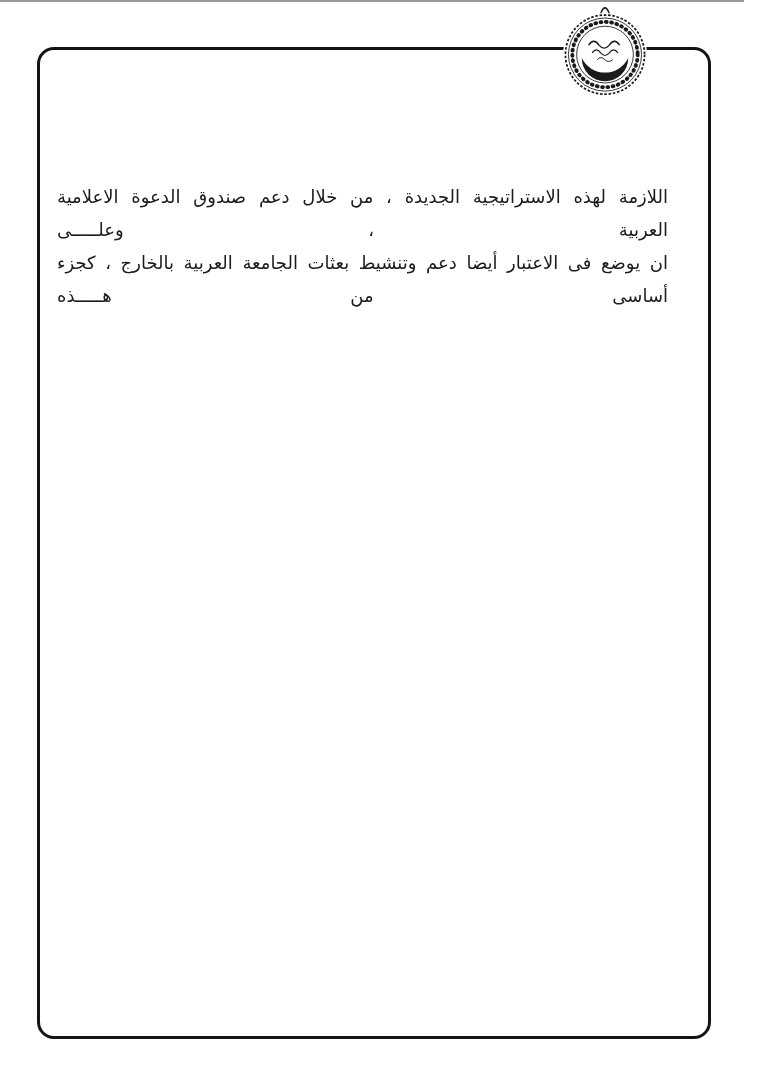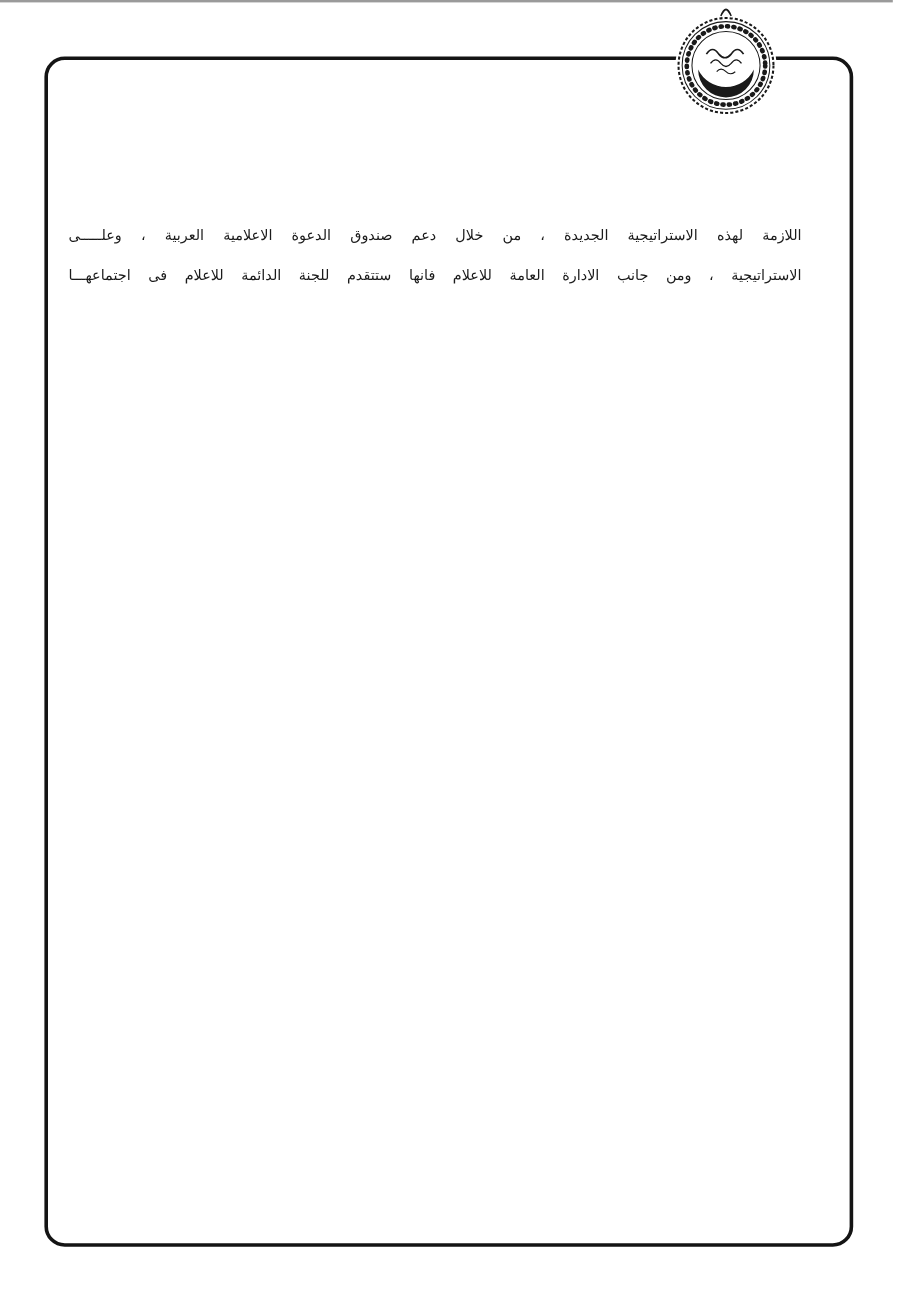--- a/index.html
+++ b/index.html
@@ -40,21 +40,21 @@
     height: 104px;
   }
   .textblock {
     position: absolute;
     left: 57px;
     top: 180px;
     width: 611px;
     direction: rtl;
   }
   .line {
-    font-size: 12px;
+    font-size: 18px;
     color: #1b1b1b;
     line-height: 33px;
     text-align: justify;
     text-align-last: justify;
     word-spacing: 2px;
   }
   .line.last {
     text-align-last: justify;
   }
 </style>
@@ -83,16 +83,16 @@
       <path d="M23 67 A 30 30 0 0 0 77 67 A 26 26 0 0 1 23 67 Z" fill="#1a1a1a"></path>
 
       <path d="M31 52 q6 -9 12 0 q6 7 12 0 q6 -9 12 0" fill="none" stroke="#1a1a1a" stroke-width="1.6"></path>
       <path d="M35 61 q5 -7 10 0 q5 6 10 0 q5 -7 10 0" fill="none" stroke="#1a1a1a" stroke-width="1.3"></path>
       <path d="M41 69 q4 -5 9 0 q4 4 9 0" fill="none" stroke="#1a1a1a" stroke-width="1.1"></path>
     </svg>
   </div>
 
   <div class="textblock">
     <div class="line">اللازمة لهذه الاستراتيجية الجديدة ، من خلال دعم صندوق الدعوة الاعلامية العربية ، وعلـــــى</div>
-    <div class="line">الاستراتيجية ، ومن جانب الادارة العامة للاعلام فانها ستتقدم للجنة الدائمة للاعلام فى اجتماعهـــا</div>
+    <div class="line">ان يوضع فى الاعتبار أيضا دعم وتنشيط بعثات الجامعة العربية بالخارج ، كجزء أساسى من هـــــذه</div>
   </div>
 
 </div>
 
 </body></html>

